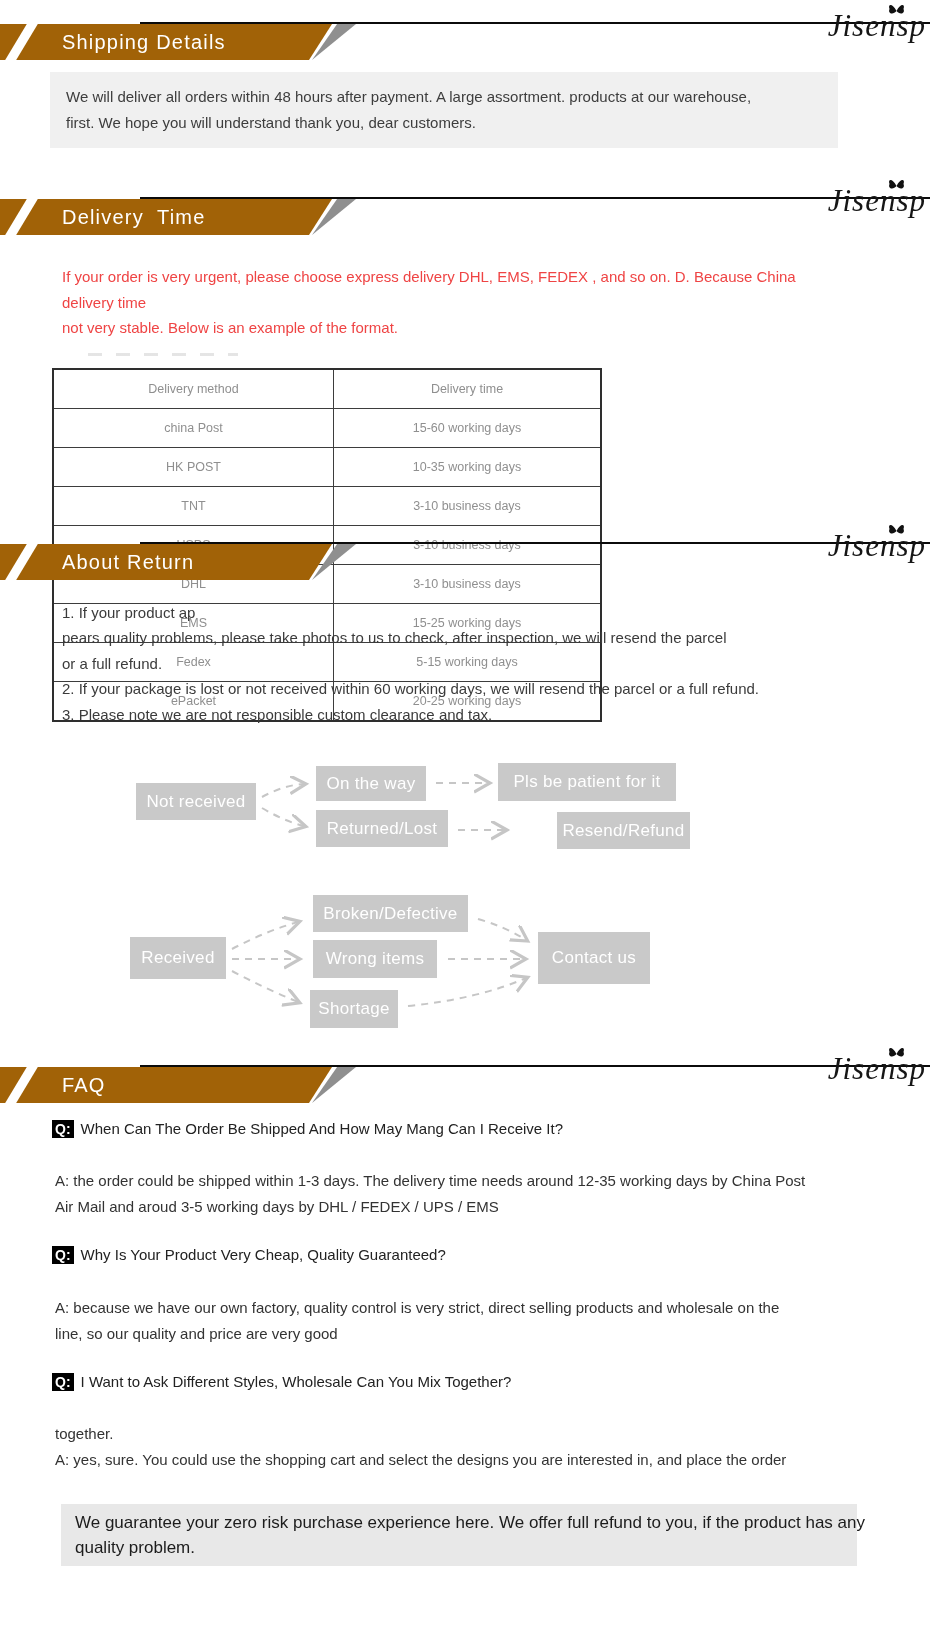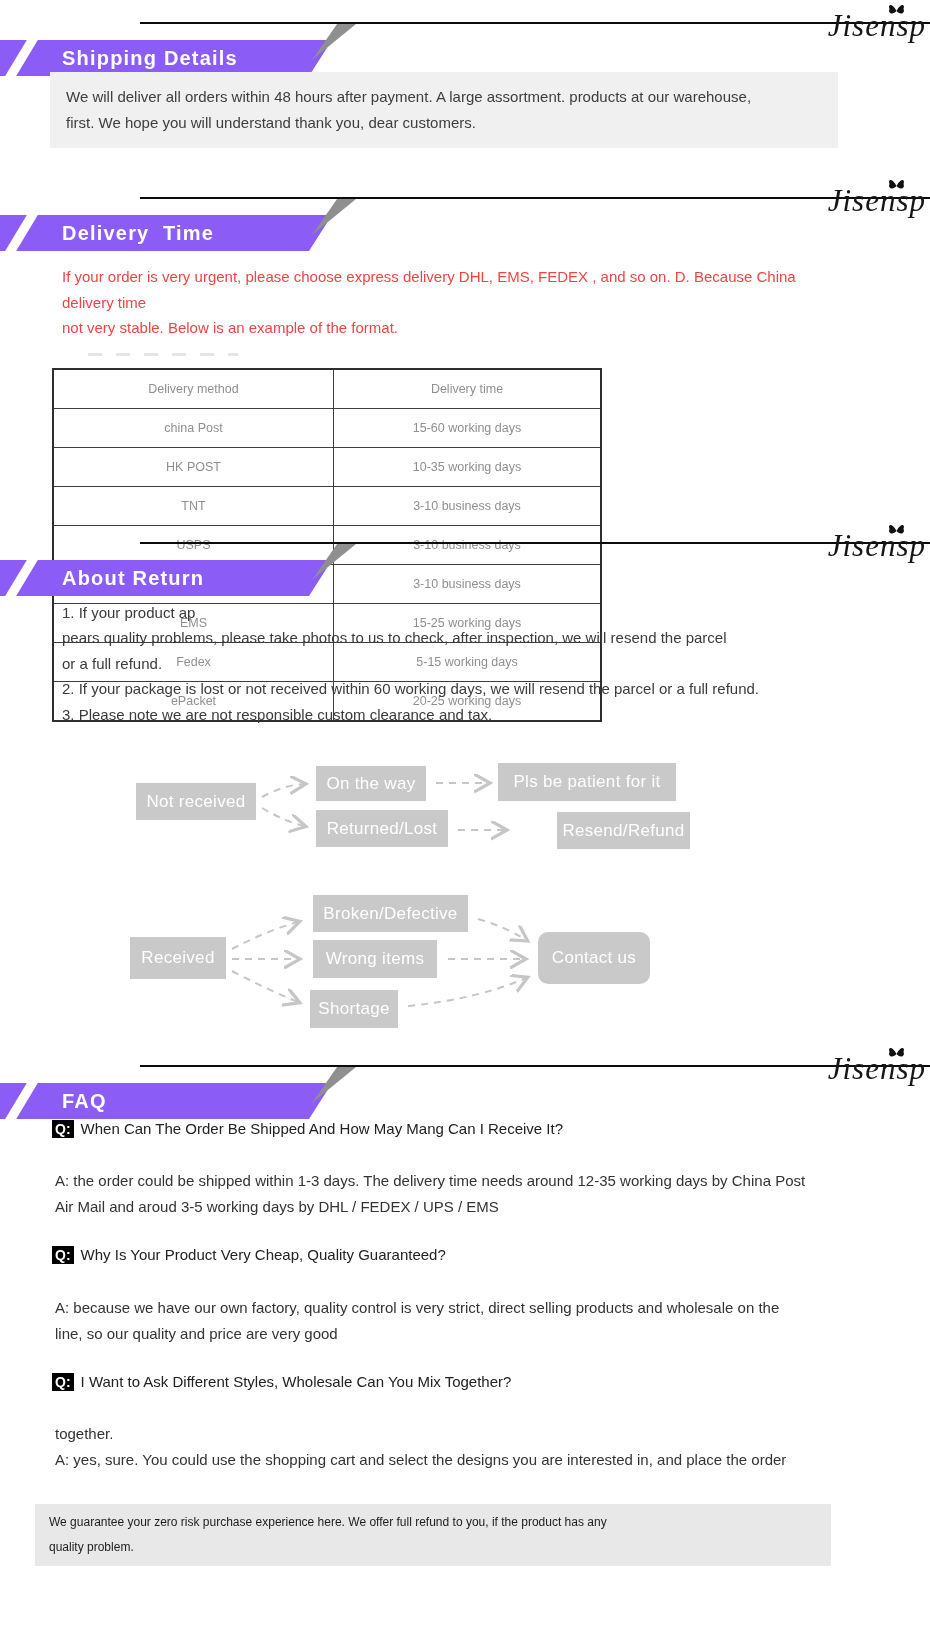--- a/index.html
+++ b/index.html
@@ -10,24 +10,23 @@
     overflow: hidden;
     background: #ffffff;
     font-family: "Liberation Sans", "DejaVu Sans", sans-serif;
     color: #3b3b3b;
   }
 
   
   .section-header { position: absolute; left: 0; width: 930px; height: 38px; }
   .band-line { position: absolute; left: 140px; right: 0; top: -2px; height: 2px; background: #0b0b0b; }
   .band {
-    position: absolute; left: 0; top: 16px; width: 332px; height: 36px;
-    background: #8b5cf6;
+    position: absolute; left: 0; top: 0; width: 332px; height: 36px;
+    background: #a16207;
     clip-path: polygon(0 0, 100% 0, calc(100% - 23px) 100%, 0 100%);
-    font-weight: bold;
   }
   .band-slash { position: absolute; left: 16px; top: -2px; width: 11px; height: 40px; background: #ffffff; transform: skewX(-31deg); }
   .band-title {
     position: absolute; left: 62px; top: 50%; transform: translateY(-50%);
     color: #ffffff; font-size: 20px; letter-spacing: 1.2px; white-space: pre;
   }
   .band-shadow {
     position: absolute; left: 312px; top: 0; width: 44px; height: 36px;
     background: #8f8f8f;
     clip-path: polygon(57% 0, 100% 0, 0 100%);
@@ -83,34 +82,34 @@
   .nr-top     { left: 316px; top: 6px;  width: 110px; height: 35px; }
   .nr-topres  { left: 498px; top: 3px;  width: 178px; height: 38px; }
   .nr-bot     { left: 316px; top: 50px; width: 132px; height: 37px; }
   .nr-botres  { left: 515px; top: 52px; width: 133px; height: 37px; margin-left: 42px; }
 
   .flow2 { top: 893px; height: 140px; }
   .rc-i1    { left: 313px; top: 2px;  width: 155px; height: 37px; }
   .rc-start { left: 130px; top: 44px; width: 96px;  height: 42px; }
   .rc-i2    { left: 313px; top: 47px; width: 124px; height: 38px; }
   .rc-i3    { left: 310px; top: 97px; width: 88px;  height: 38px; }
-  .rc-end   { left: 538px; top: 39px; width: 112px; height: 52px; border-radius: 10px; }
+  .rc-end   { left: 538px; top: 39px; width: 112px; height: 52px; }
 
   
   .faq-q { position: absolute; left: 52px; font-size: 15px; color: #222222; white-space: nowrap; }
   .q-badge {
     display: inline-block; background: #000000; color: #ffffff;
     font-weight: bold; padding: 1px 3px; margin-right: 7px; font-size: 14px;
   }
   .faq-a { position: absolute; left: 55px; font-size: 15px; line-height: 26px; color: #333333; }
 
   .guarantee-box {
-    position: absolute; left: 35px; top: 1504px; width: 768px;
+    position: absolute; left: 61px; top: 1504px; width: 768px;
     background: #e8e8e8; padding: 6px 14px;
-    font-size: 12px; line-height: 25px; color: #1c1c1c;
+    font-size: 17px; line-height: 25px; color: #1c1c1c;
   }
 </style>
 </head>
 <body>
 
 <div class="page">
 
   <div class="section-header" style="top:24px">
     <div class="band-line"></div>
     <div class="band">

